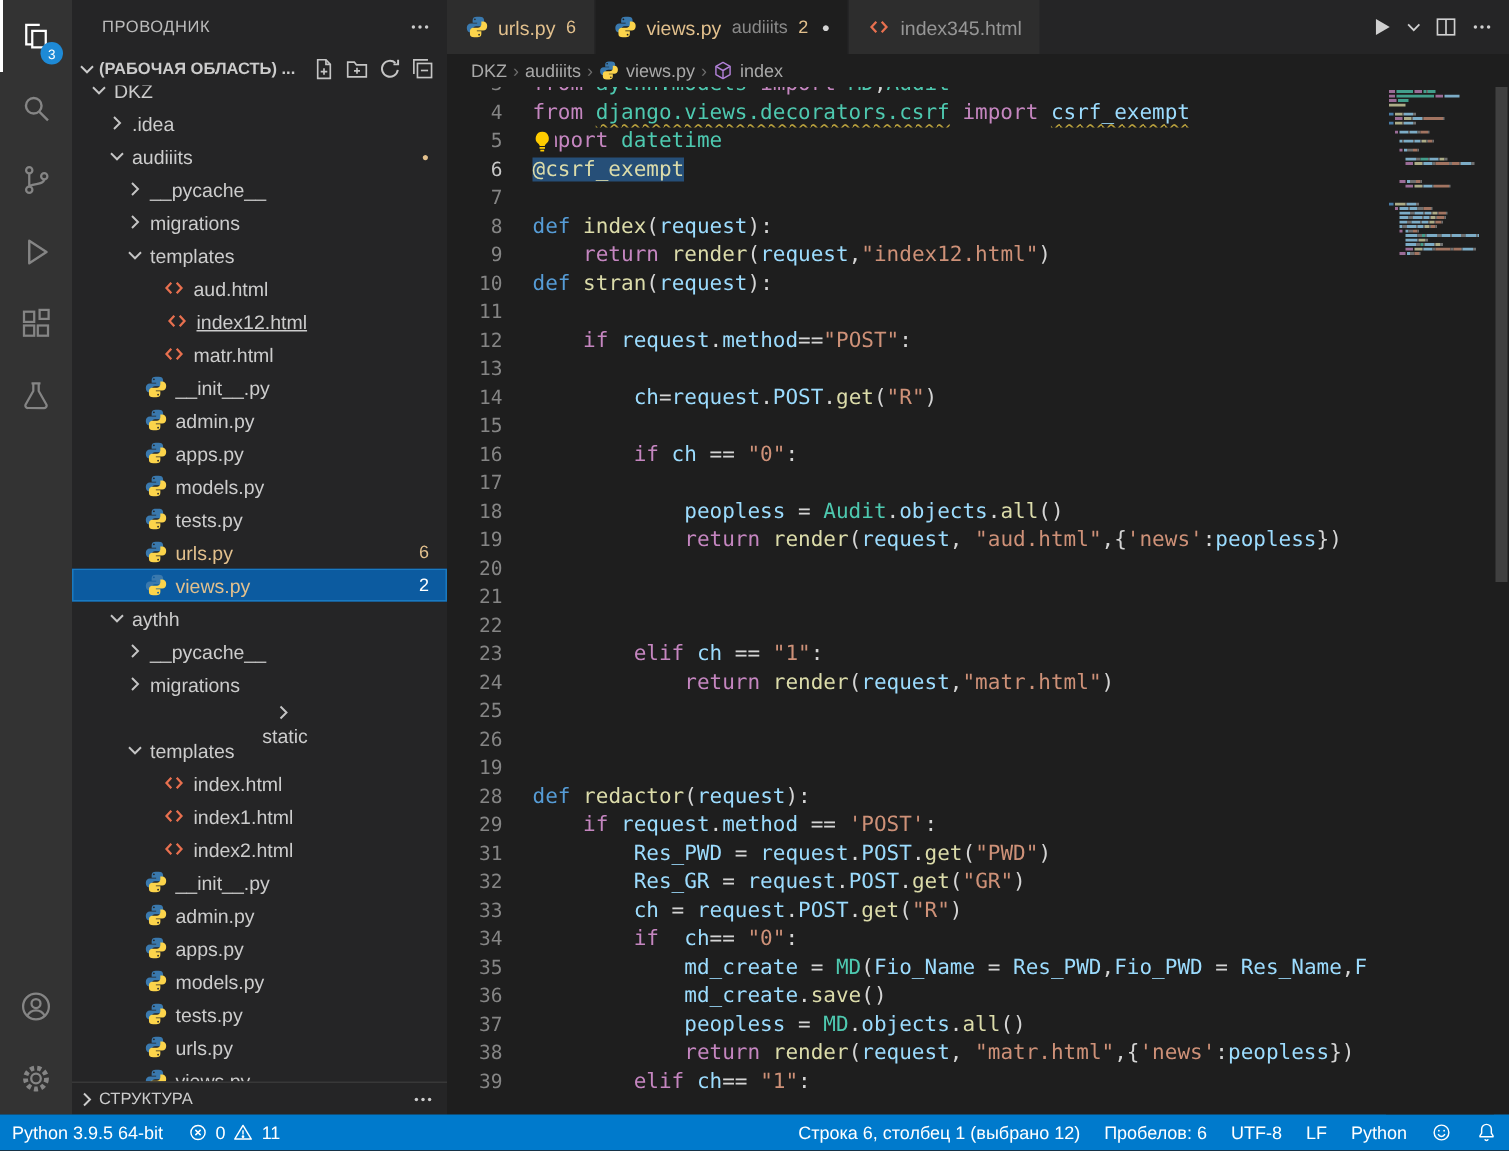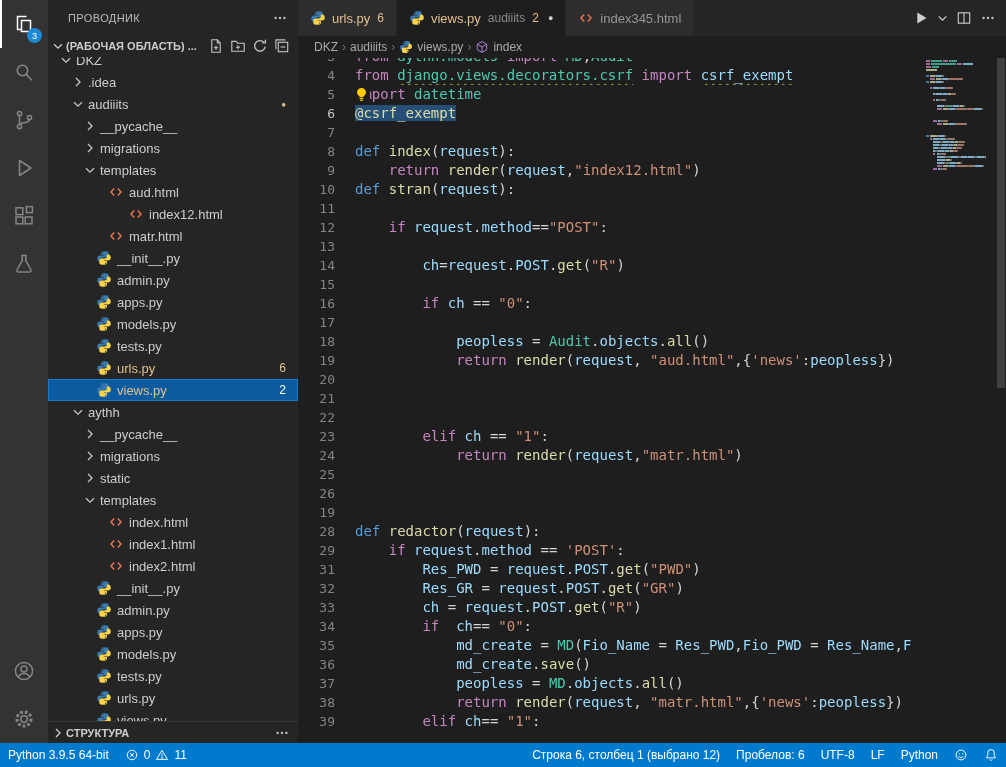--- a/index.html
+++ b/index.html
@@ -29,21 +29,21 @@
 .tree-row.cut{margin-top:-8px}
 .tree-row.selected{background:#0c5ba0;box-shadow:inset 0 0 0 1px #1a7ac1}
 .tree-row .chev{width:16px;height:16px;flex:none;color:#c5c5c5;margin-right:2px}
 .tree-row .fi{width:16px;height:16px;flex:none;margin-right:5px}
 .tree-spacer{width:14px;flex:none;display:inline-block}
 .tree-label{font-size:13px}
 .tree-label.modified{color:#e2c08d}
 .tree-right{margin-left:auto;padding-right:12px;font-size:12px;color:#e2c08d}
 .tree-row.selected .tree-right{color:#fff}
 .tree-dot{font-size:8px}
-.outline-row{height:22px;flex:none;display:flex;align-items:center;font-weight:bold;font-size:11px;color:#ccc;border-top:1px solid #383838;padding:0 2px;background:#252526;cursor:pointer}
+.outline-row{height:22px;flex:none;display:flex;align-items:center;font-weight:normal;font-size:11px;color:#ccc;border-top:1px solid #383838;padding:0 2px;background:#252526;cursor:pointer}
 .outline-row .chev{width:16px;height:16px;flex:none}
 
 .editor-col{flex:1;display:flex;flex-direction:column;min-width:0;background:#1e1e1e}
 .tabbar{height:36px;flex:none;background:#252526;display:flex;align-items:stretch}
 .tabs{display:flex}
 .tab{display:flex;align-items:center;padding:0 12px;background:#2d2d2d;border-right:1px solid #252526;cursor:pointer;color:#969696;font-size:13px}
 .tab .icon{width:16px;height:16px;margin-right:6px}
 .tab.active{background:#1e1e1e;color:#fff}
 .tab-label.modified{color:#e2c08d}
 .tab-detail{margin-left:7px;font-size:12px;color:#8a8a8a}
@@ -262,21 +262,21 @@
           </div>
           <div class="tree-row" style="padding-left: 46px;">
             <span class="tree-spacer"></span>
             <span class="icon fi">
               <svg viewBox="0 0 16 16" fill="none" stroke="#e8704f" stroke-width="1.5">
                 <path d="M6.2 4.5L3 8l3.2 3.5M9.8 4.5L13 8l-3.2 3.5"></path>
               </svg>
             </span>
             <span class="tree-label">aud.html</span>
           </div>
-          <div class="tree-row" style="padding-left: 66px;">
+          <div class="tree-row" style="padding-left: 48px; text-decoration: underline;">
             <span class="tree-spacer"></span>
             <span class="icon fi">
               <svg viewBox="0 0 16 16" fill="none" stroke="#e8704f" stroke-width="1.5">
                 <path d="M6.2 4.5L3 8l3.2 3.5M9.8 4.5L13 8l-3.2 3.5"></path>
               </svg>
             </span>
             <span class="tree-label">index12.html</span>
           </div>
           <div class="tree-row" style="padding-left: 46px;">
             <span class="tree-spacer"></span>
@@ -376,21 +376,21 @@
             <span class="tree-label">__pycache__</span>
           </div>
           <div class="tree-row" style="padding-left: 34px;">
             <span class="icon chev">
               <svg viewBox="0 0 16 16" fill="none" stroke="currentColor" stroke-width="1.3">
                 <path d="M6 4l4 4-4 4"></path>
               </svg>
             </span>
             <span class="tree-label">migrations</span>
           </div>
-          <div class="tree-row" style="padding-left: 34px;">
+          <div class="tree-row" style="padding-left: 34px; flex-direction: column;">
             <span class="icon chev">
               <svg viewBox="0 0 16 16" fill="none" stroke="currentColor" stroke-width="1.3">
                 <path d="M6 4l4 4-4 4"></path>
               </svg>
             </span>
             <span class="tree-label">static</span>
           </div>
           <div class="tree-row" style="padding-left: 34px;">
             <span class="icon chev">
               <svg viewBox="0 0 16 16" fill="none" stroke="currentColor" stroke-width="1.3">

